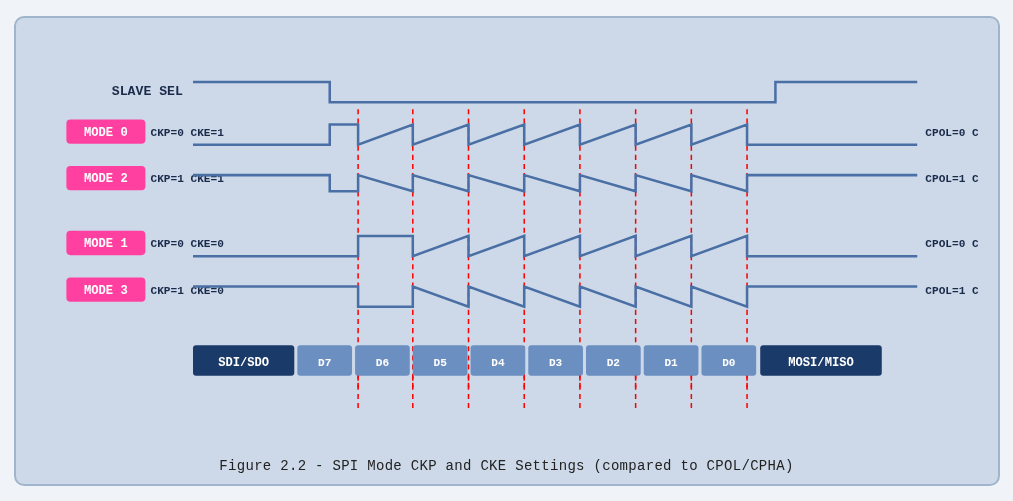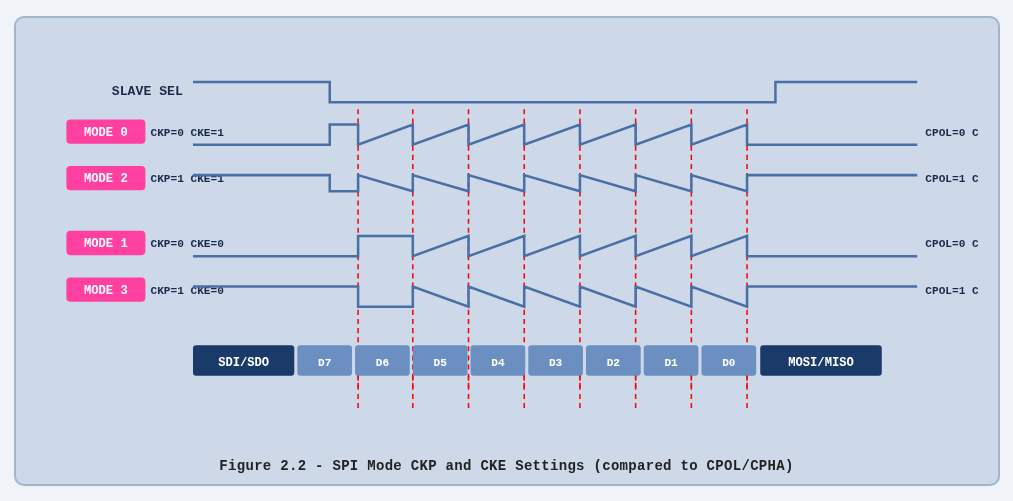--- a/index.html
+++ b/index.html
@@ -27,21 +27,21 @@
       position: relative;
     }
     
     .waveform-svg {
       width: 100%;
       height: 100%;
     }
     .caption {
       text-align: center;
       font-size: 14px;
-      font-weight: bold;
+      font-weight: normal;
       color: #222;
       padding-top: 8px;
       letter-spacing: 0.3px;
     }
   </style>
 </head>
 <body>
 
 <div class="outer">
   <div class="diagram-area">

